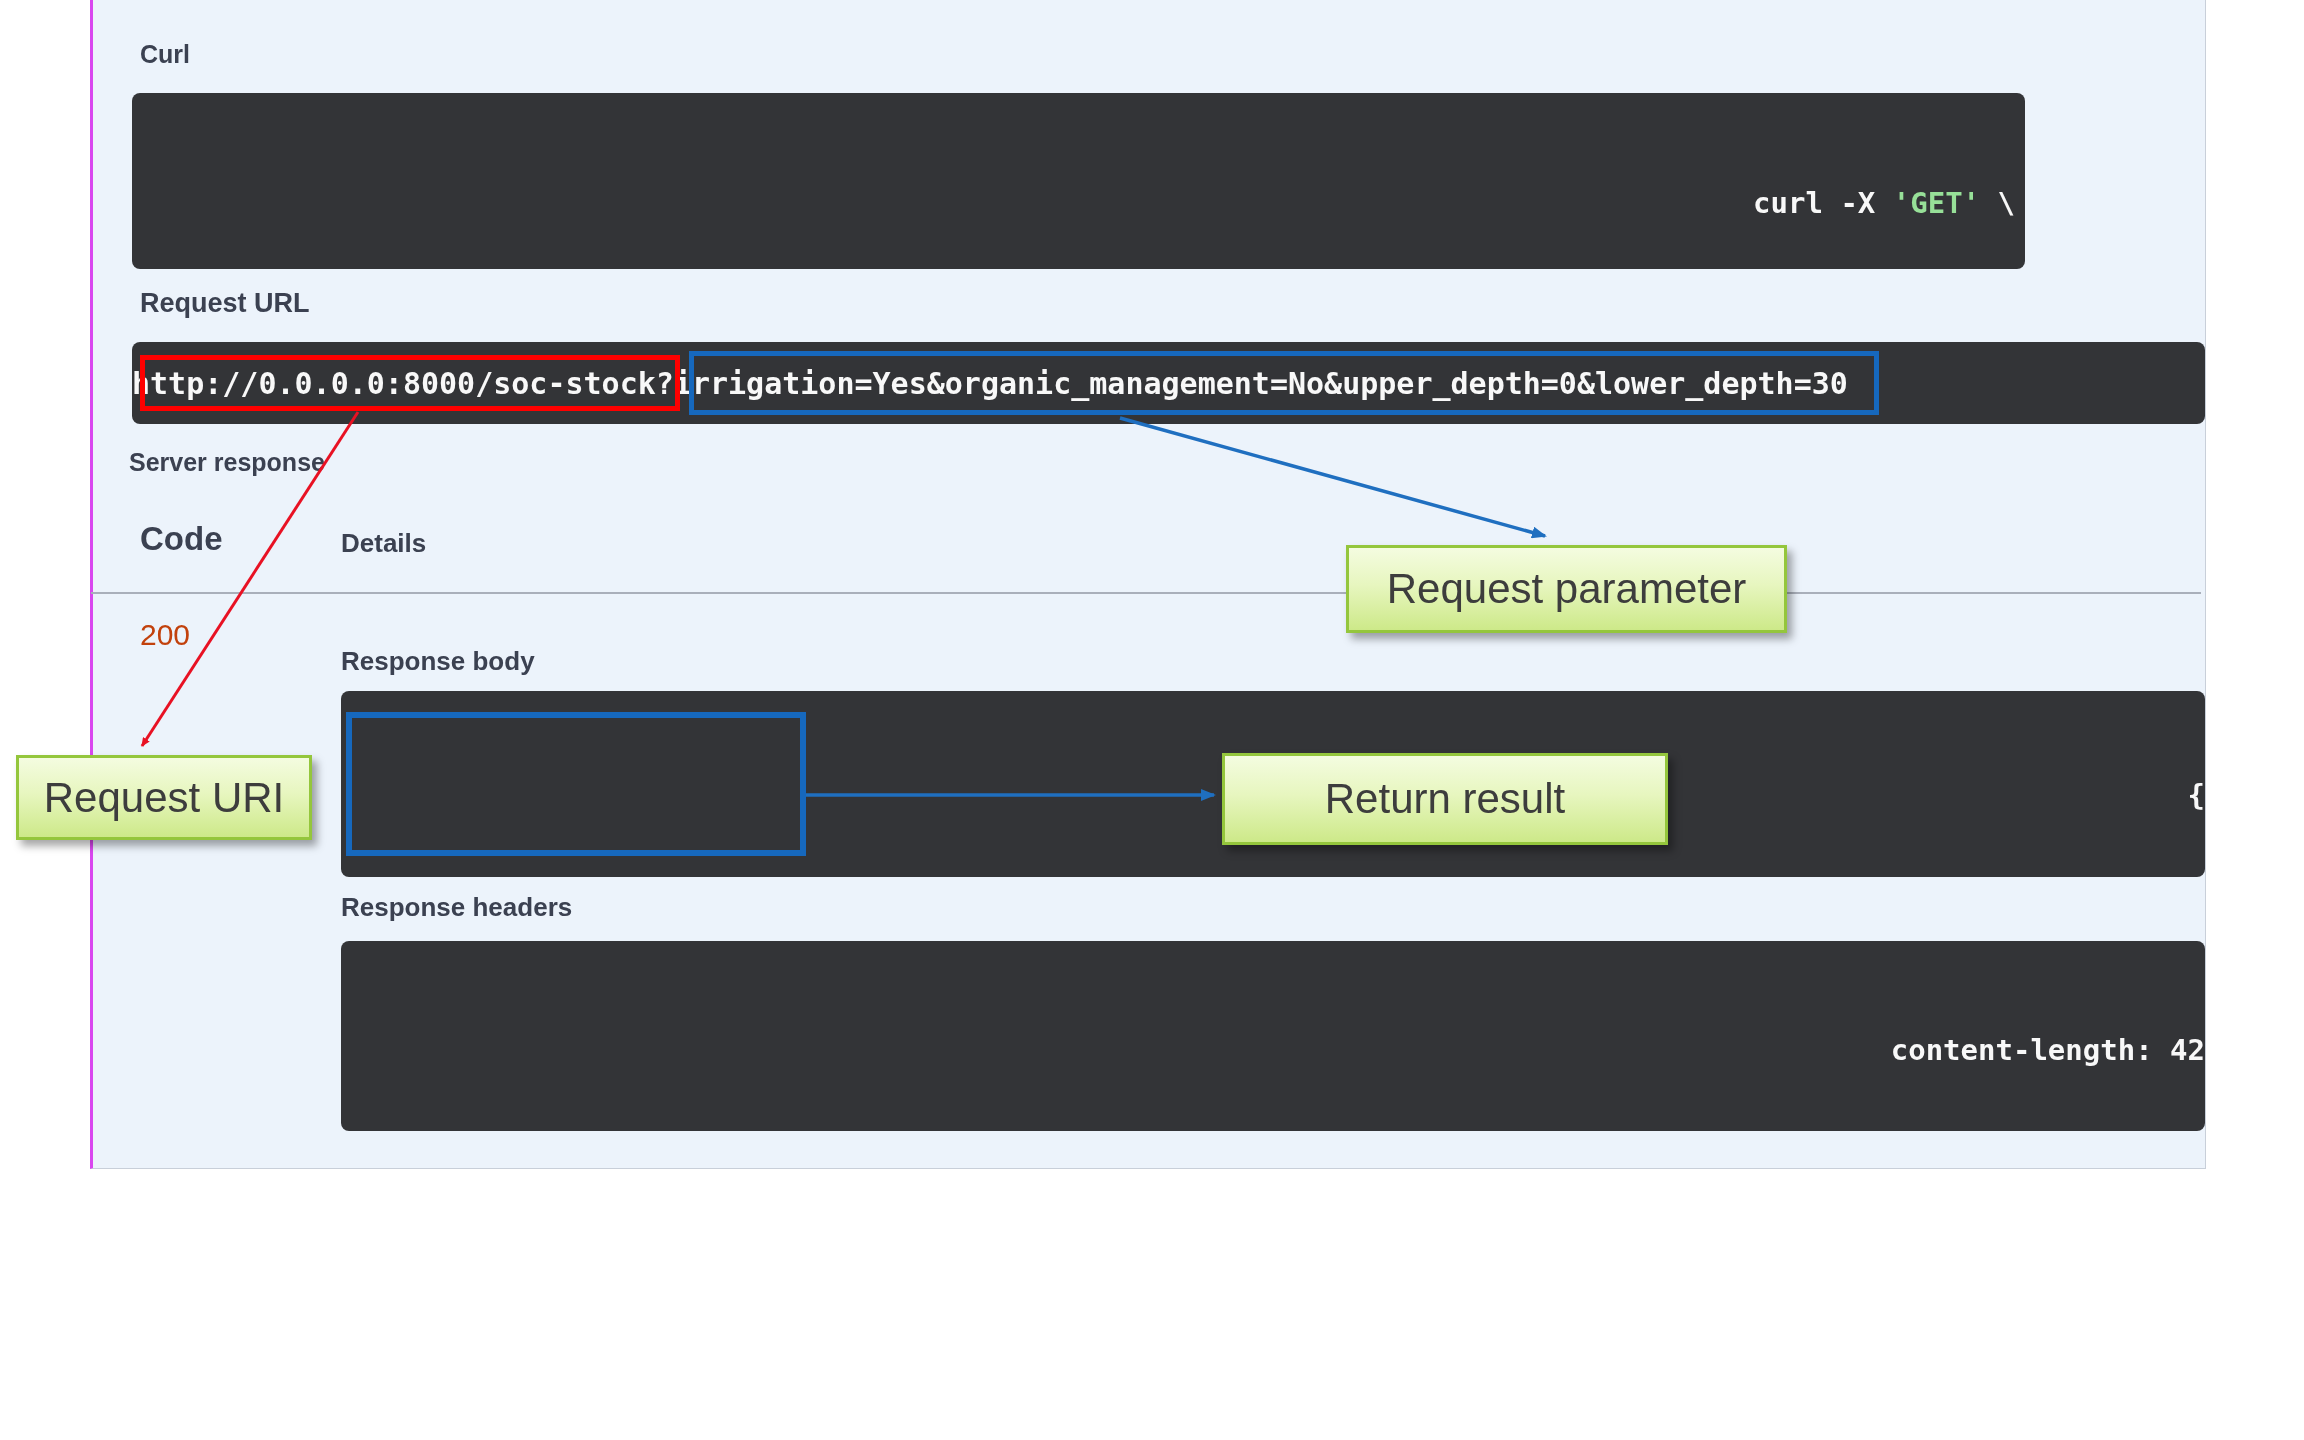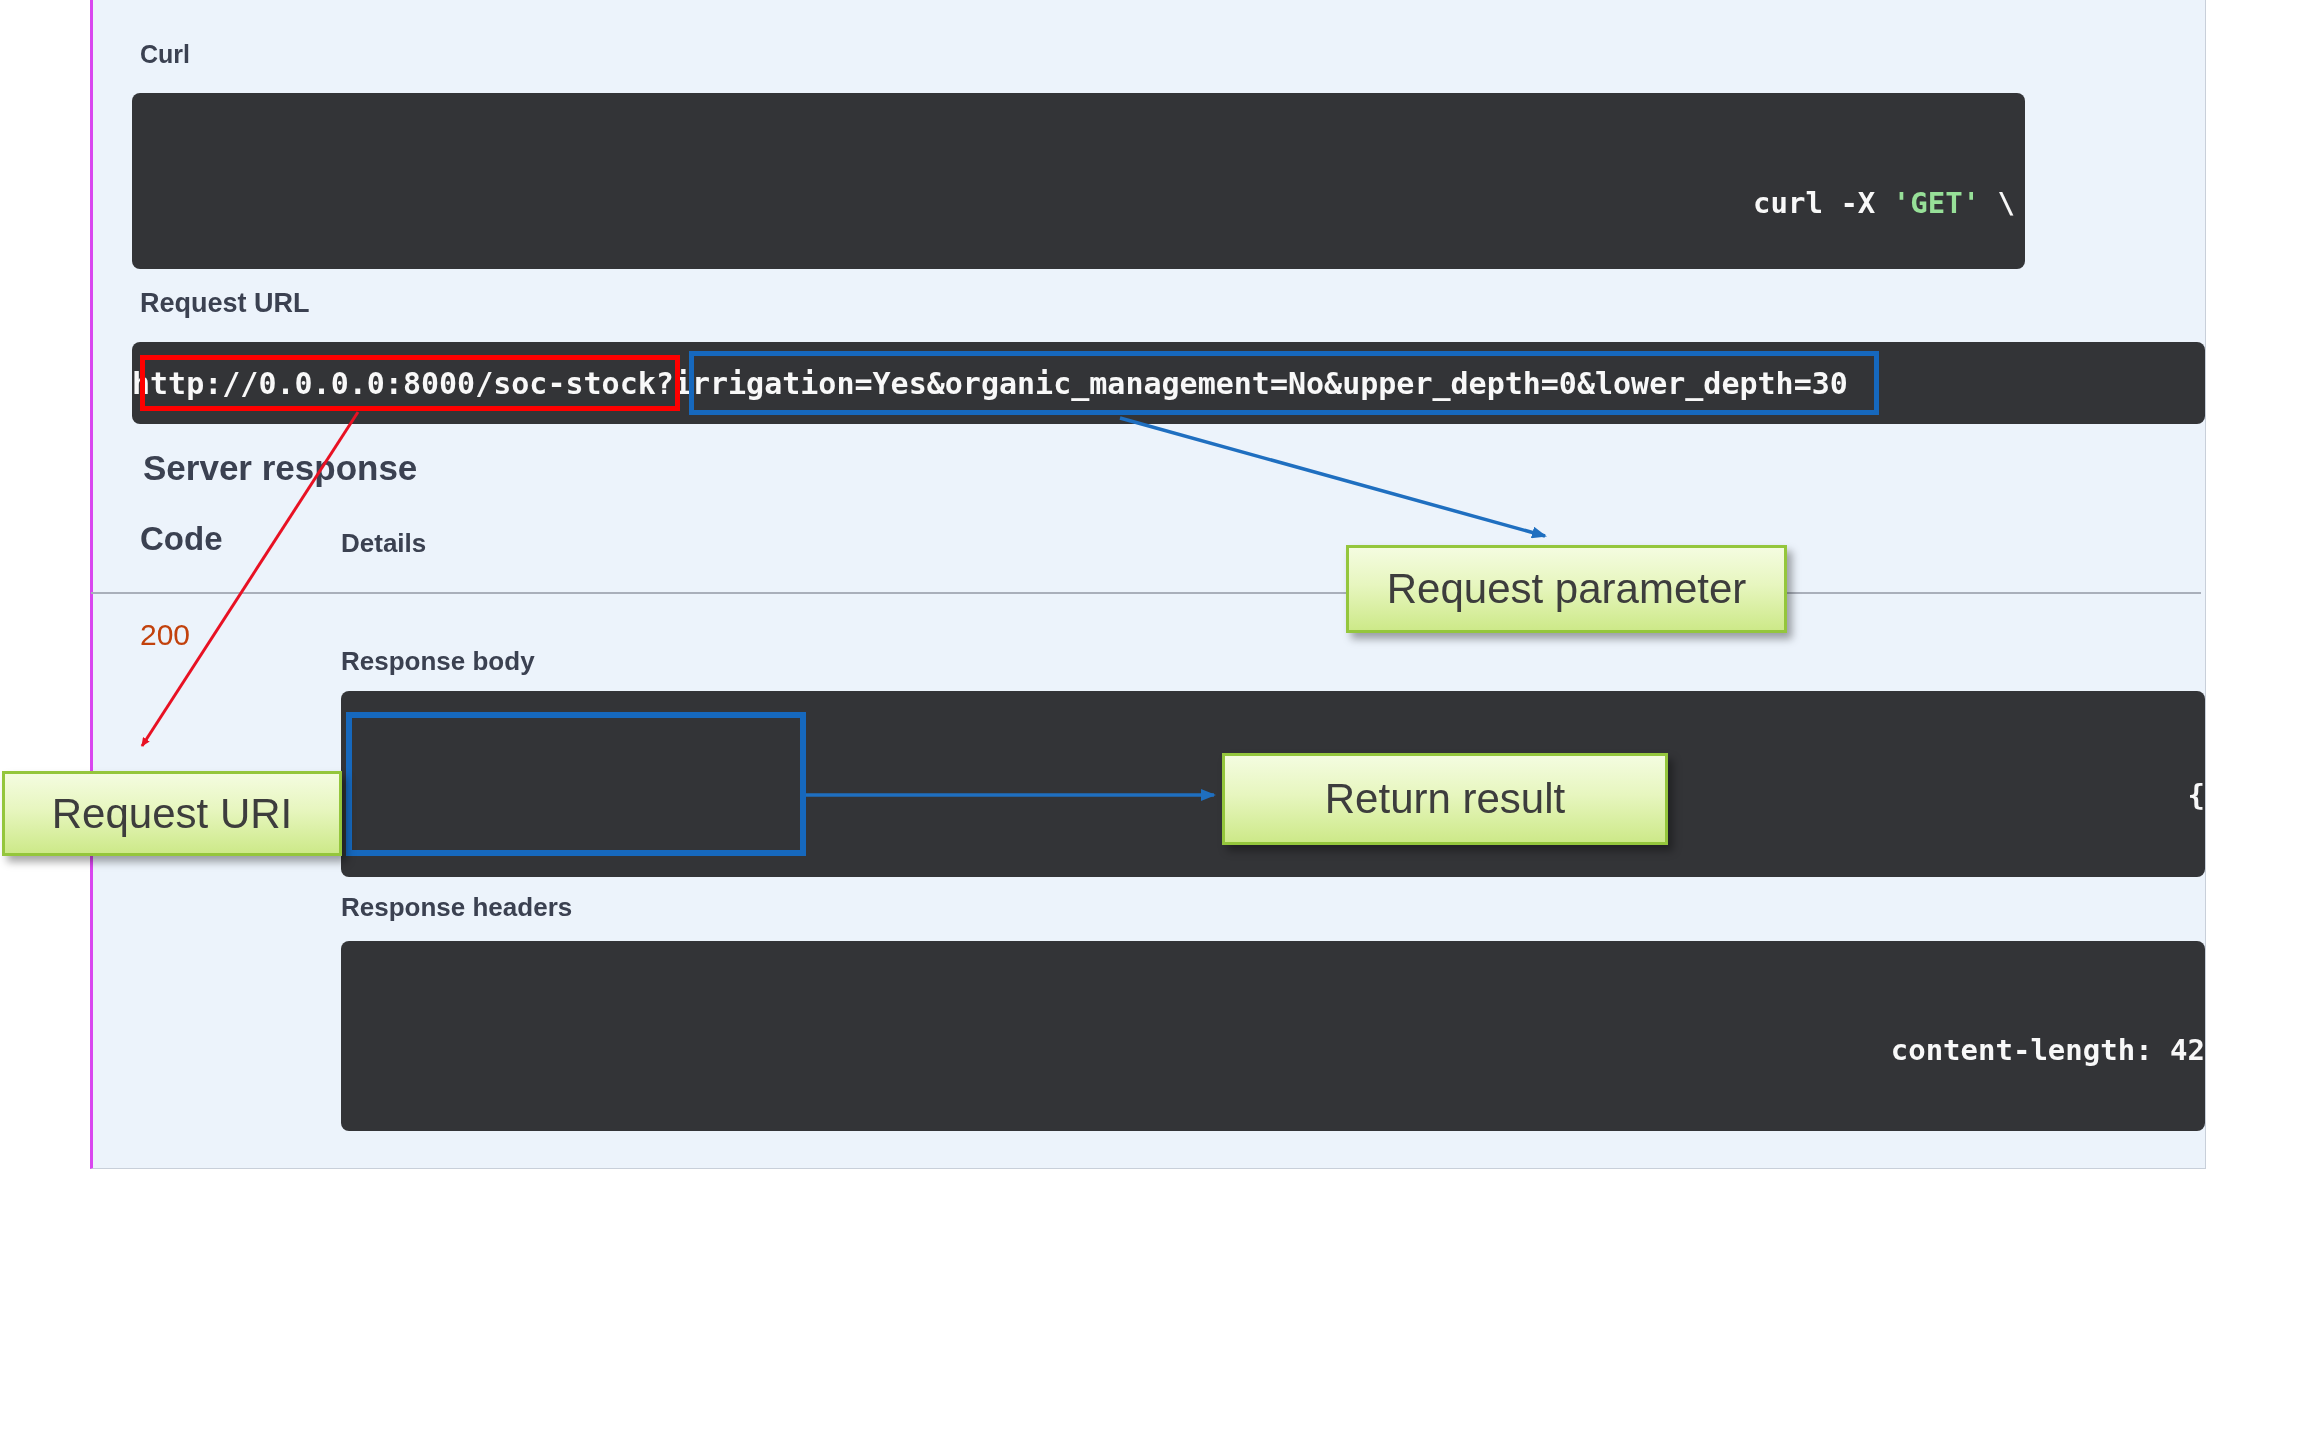--- a/index.html
+++ b/index.html
@@ -31,21 +31,21 @@
   #resp-headers-block{left:338px;top:941px;width:1864px;height:190px;padding:22px 0 0 42px;
                       font-size:29px;line-height:35px;box-sizing:border-box;}
   
   #divider{position:absolute;left:91px;top:592px;width:2110px;height:2px;background:#a9afba;}
   
   .callout{position:absolute;z-index:30;display:flex;align-items:center;justify-content:center;
            background:linear-gradient(180deg,#f4fce0 0%,#e7f6bf 45%,#cde989 100%);
            border:3px solid #94c63c;box-shadow:5px 6px 8px rgba(0,0,0,0.35);
            font-size:42px;color:#3d3d3d;box-sizing:border-box;white-space:pre;}
   #callout-request-parameter{left:1346px;top:545px;width:441px;height:88px;text-align:right;}
-  #callout-request-uri{left:2px;top:755px;width:340px;height:85px;margin-top:16px;}
+  #callout-request-uri{left:16px;top:755px;width:296px;height:85px;}
   #callout-return-result{left:1222px;top:753px;width:446px;height:92px;}
   
   #arrows{position:absolute;left:0;top:0;width:2304px;height:1440px;z-index:20;pointer-events:none;}
 </style>
 </head>
 <body>
 
 <div id="page">
 
   <div id="panel">
@@ -59,21 +59,21 @@
     </div>
 
     <div class="lbl" style="left:47px;top:288px;font-size:27px;">Request URL</div>
 
     <div class="codeblock" id="url-bar" style="position:absolute;left:39px;top:342px;">
       <span>http://0.0.0.0:8000/soc-stock</span><span>?</span><span>irrigation=Yes&amp;organic_management=No&amp;upper_depth=0&amp;lower_depth=30</span>
       <div class="overlay-box" id="url-red-box"></div>
       <div class="overlay-box" id="url-blue-box"></div>
     </div>
 
-    <div class="lbl" style="left:50px;top:448px;font-size:35px;">Server response</div>
+    <div class="lbl" style="left:36px;top:448px;font-size:25px;">Server response</div>
     <div class="lbl" style="left:47px;top:520px;font-size:33px;">Code</div>
     <div class="lbl" style="left:248px;top:528px;font-size:26px;">Details</div>
 
     <div class="lbl" style="left:47px;top:618px;font-size:30px;font-weight:normal;color:#c2410c;">200</div>
 
     <div class="lbl" style="left:248px;top:646px;font-size:26px;">Response body</div>
 
     <div class="codeblock" id="resp-body-block" style="position:absolute;left:248px;top:691px;">
       <div class="code-line"><span>{</span></div>
       

